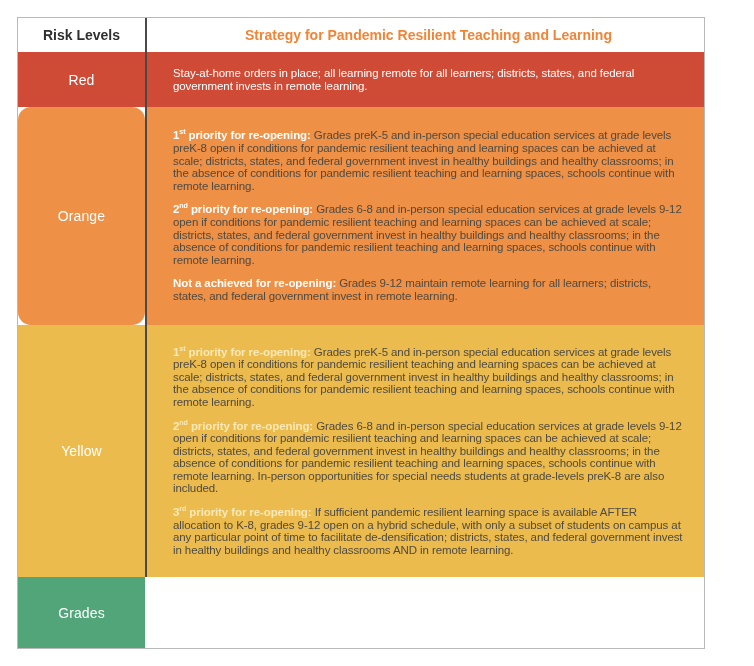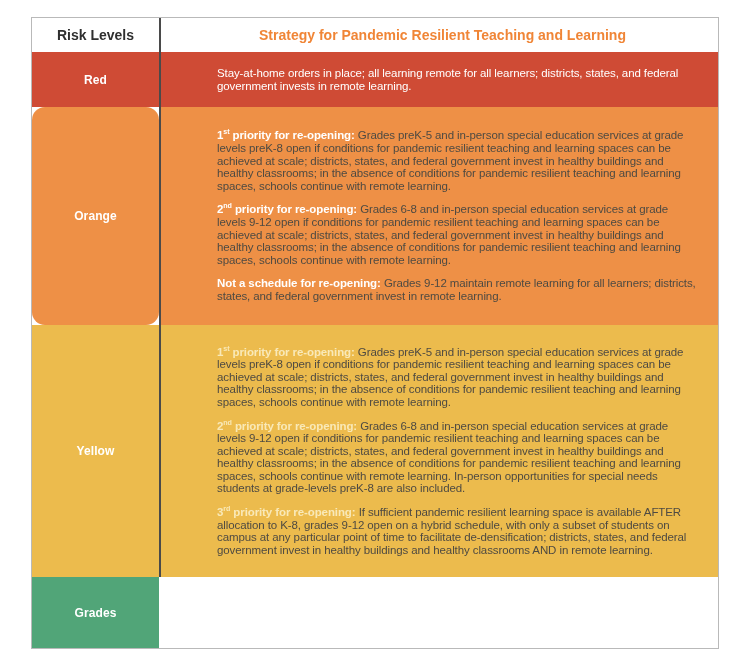--- a/index.html
+++ b/index.html
@@ -3,40 +3,40 @@
 <meta charset="utf-8">
 <style>
   * { margin: 0; padding: 0; box-sizing: border-box; }
   html, body { width: 754px; height: 666px; background: #ffffff; overflow: hidden; }
   body { font-family: "Liberation Sans", "DejaVu Sans", sans-serif; }
 
   .page { position: relative; width: 754px; height: 666px; background: #ffffff; }
 
   .risk-table {
     position: absolute;
-    left: 31px; top: 17px;
+    left: 17px; top: 17px;
     width: 688px; height: 632px;
     border: 1px solid #b9b9b9;
     background: #ffffff;
     display: grid;
     grid-template-columns: 127px 559px;
     grid-template-rows: 34px 55px 218px 252px 71px;
   }
 
   .cell { overflow: hidden; }
 
   .level-cell {
     display: flex;
     align-items: center;
     justify-content: center;
     text-align: center;
   }
   .level-label {
-    font-weight: 700;
-    font-size: 12px;
+    font-weight: 400;
+    font-size: 14px;
     color: #ffffff;
     letter-spacing: 0.1px;
   }
 
   .strategy-cell {
     border-left: 2px solid #4a4a4a;
     padding: 6px 20px 6px 26px;
     display: flex;
     flex-direction: column;
     justify-content: center;
@@ -57,21 +57,20 @@
     font-weight: 700;
     font-size: 14px;
     color: #f08536;
     text-align: center;
   }
 
   .para {
     font-size: 11.5px;
     line-height: 12.6px;
     letter-spacing: -0.1px;
-    margin-left: 30px;
   }
   .para + .para { margin-top: 11px; }
 
   .light-body .para { color: #ffffff; }
   .dark-body .para { color: #4e4a42; }
 
   .lead { font-weight: 700; }
   .lead-light { color: #ffffff; }
   .lead-cream { color: #f9e9b8; }
 
@@ -100,21 +99,21 @@
     <div class="cell strategy-cell light-body" style="background-color: rgb(207, 75, 53);">
       <p class="para"><span>Stay-at-home orders in place; all learning remote for all learners; districts, states, and federal government invests in remote learning.</span></p>
     </div>
 
     <div class="cell level-cell" style="background-color: rgb(238, 144, 70); border-radius: 13px;">
       <span class="level-label">Orange</span>
     </div>
     <div class="cell strategy-cell dark-body" style="background-color: rgb(238, 144, 70);">
       <p class="para"><span class="lead lead-light"><span>1</span><span class="sup">st</span><span> priority for re-opening:</span></span> <span>Grades preK-5 and in-person special education services at grade levels preK-8 open if conditions for pandemic resilient teaching and learning spaces can be achieved at scale; districts, states, and federal government invest in healthy buildings and healthy classrooms; in the absence of conditions for pandemic resilient teaching and learning spaces, schools continue with remote learning.</span></p>
       <p class="para"><span class="lead lead-light"><span>2</span><span class="sup">nd</span><span> priority for re-opening:</span></span> <span>Grades 6-8 and in-person special education services at grade levels 9-12 open if conditions for pandemic resilient teaching and learning spaces can be achieved at scale; districts, states, and federal government invest in healthy buildings and healthy classrooms; in the absence of conditions for pandemic resilient teaching and learning spaces, schools continue with remote learning.</span></p>
-      <p class="para"><span class="lead lead-light"><span>Not a schedule for re-opening:</span></span> <span>Grades 9-12 maintain remote learning for all learners; districts, states, and federal government invest in remote learning.</span></p>
+      <p class="para"><span class="lead lead-light"><span>Not a achieved for re-opening:</span></span> <span>Grades 9-12 maintain remote learning for all learners; districts, states, and federal government invest in remote learning.</span></p>
     </div>
 
     <div class="cell level-cell" style="background-color: rgb(236, 187, 77);">
       <span class="level-label">Yellow</span>
     </div>
     <div class="cell strategy-cell dark-body" style="background-color: rgb(236, 187, 77);">
       <p class="para"><span class="lead lead-cream"><span>1</span><span class="sup">st</span><span> priority for re-opening:</span></span> <span>Grades preK-5 and in-person special education services at grade levels preK-8 open if conditions for pandemic resilient teaching and learning spaces can be achieved at scale; districts, states, and federal government invest in healthy buildings and healthy classrooms; in the absence of conditions for pandemic resilient teaching and learning spaces, schools continue with remote learning.</span></p>
       <p class="para"><span class="lead lead-cream"><span>2</span><span class="sup">nd</span><span> priority for re-opening:</span></span> <span>Grades 6-8 and in-person special education services at grade levels 9-12 open if conditions for pandemic resilient teaching and learning spaces can be achieved at scale; districts, states, and federal government invest in healthy buildings and healthy classrooms; in the absence of conditions for pandemic resilient teaching and learning spaces, schools continue with remote learning. In-person opportunities for special needs students at grade-levels preK-8 are also included.</span></p>
       <p class="para"><span class="lead lead-cream"><span>3</span><span class="sup">rd</span><span> priority for re-opening:</span></span> <span>If sufficient pandemic resilient learning space is available AFTER allocation to K-8, grades 9-12 open on a hybrid schedule, with only a subset of students on campus at any particular point of time to facilitate de-densification; districts, states, and federal government invest in healthy buildings and healthy classrooms AND in remote learning.</span></p>
     </div>

